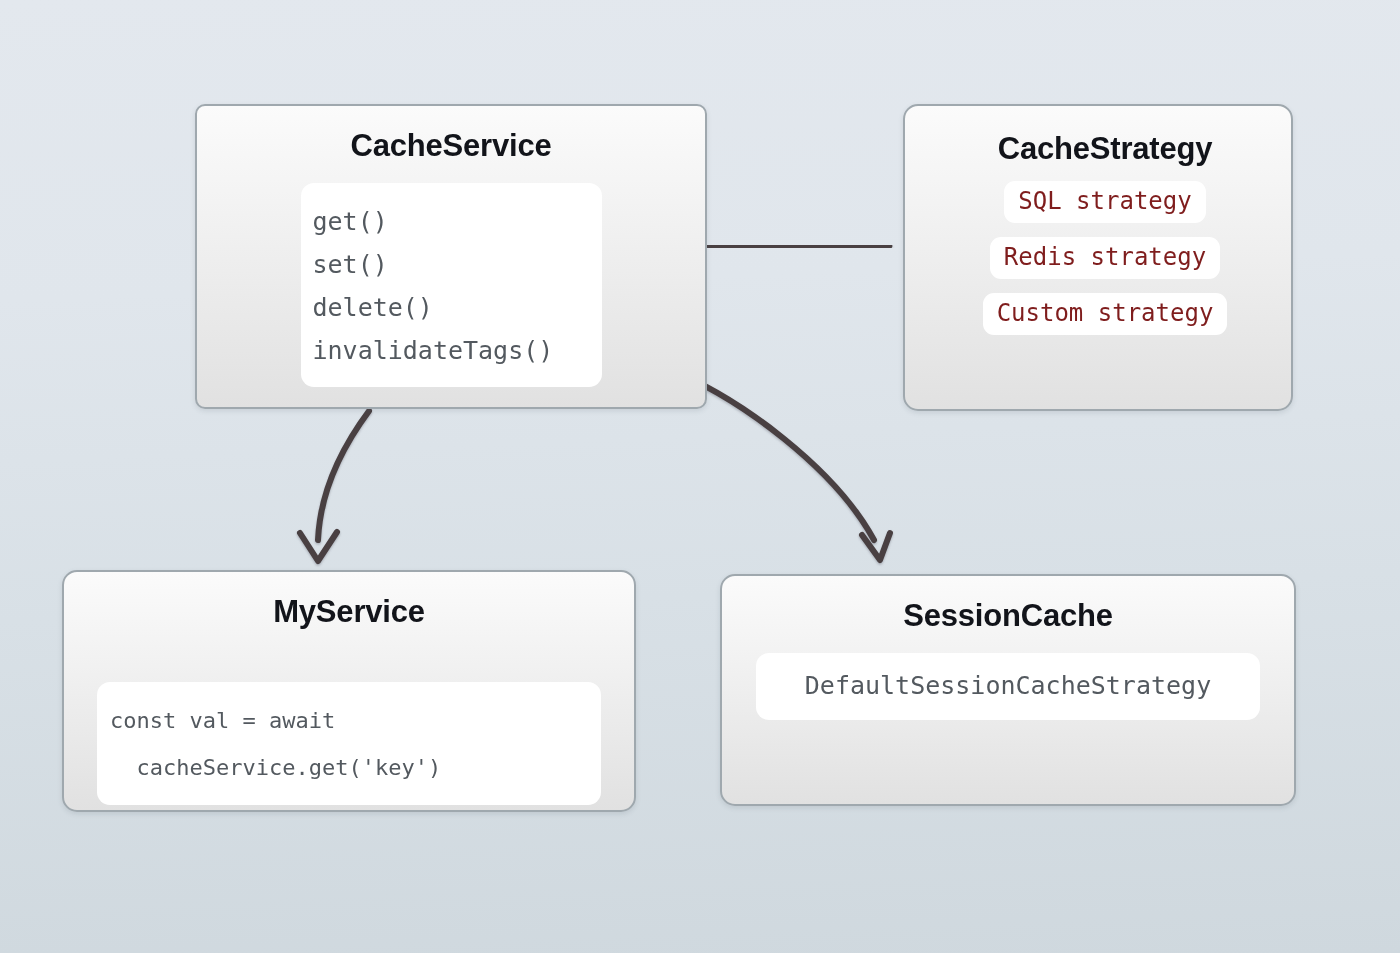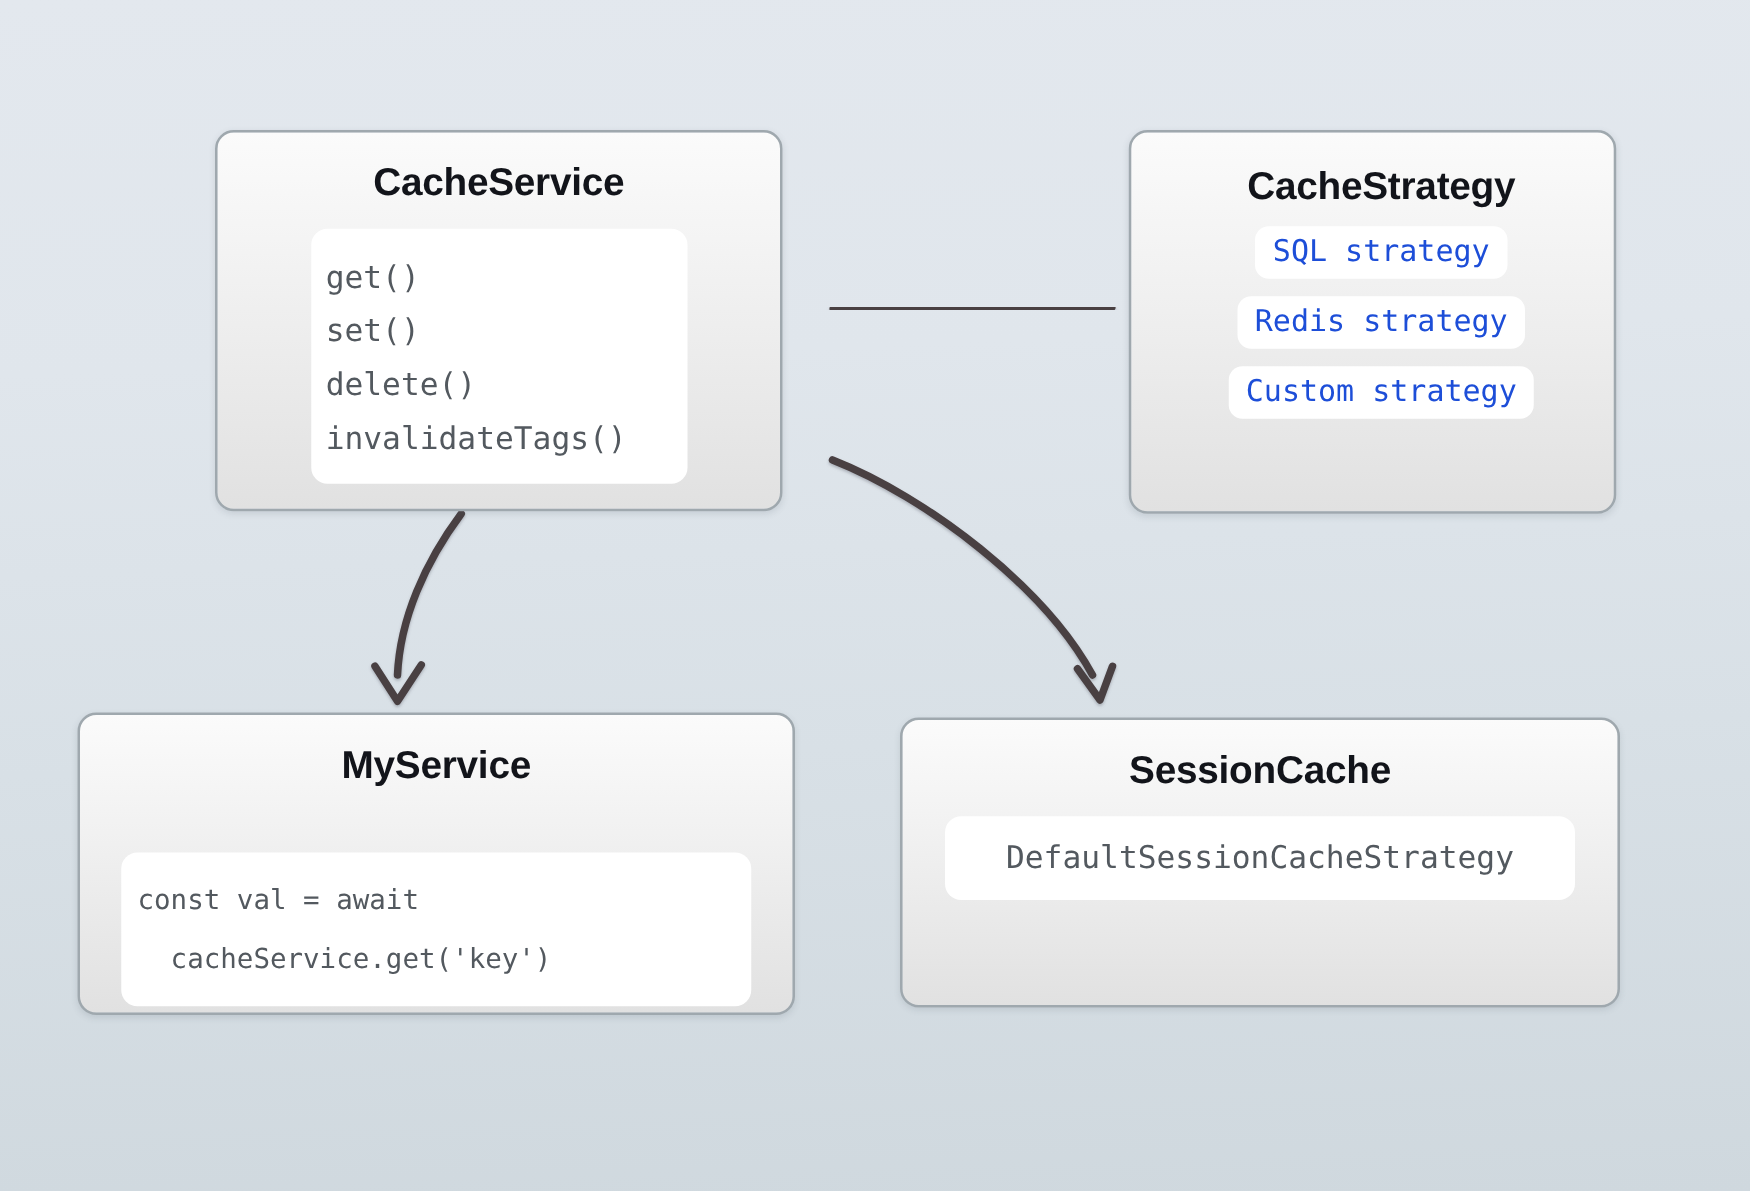--- a/index.html
+++ b/index.html
@@ -59,29 +59,29 @@
     color: #53595f;
   }
   .code-line {
     white-space: pre;
   }
 
   .chip {
     background: #ffffff;
     border-radius: 11px;
     font-family: "DejaVu Sans Mono", "Liberation Mono", monospace;
-    color: #1d4ed8;
+    color: #7f1d1d;
     white-space: pre;
     text-align: center;
     box-sizing: border-box;
   }
 
   
   #card-cache-service {
-    left: 172px; top: 104px; width: 454px; height: 305px;
+    left: 195px; top: 104px; width: 512px; height: 305px; border-radius: 10px;
   }
   #card-cache-service .card-title {
     font-size: 31px;
     margin-top: 22px;
   }
   #panel-cache-service-methods {
     width: 301px;
     margin-top: 19px;
     padding: 17px 0 15px 12px;
     font-size: 25px;

